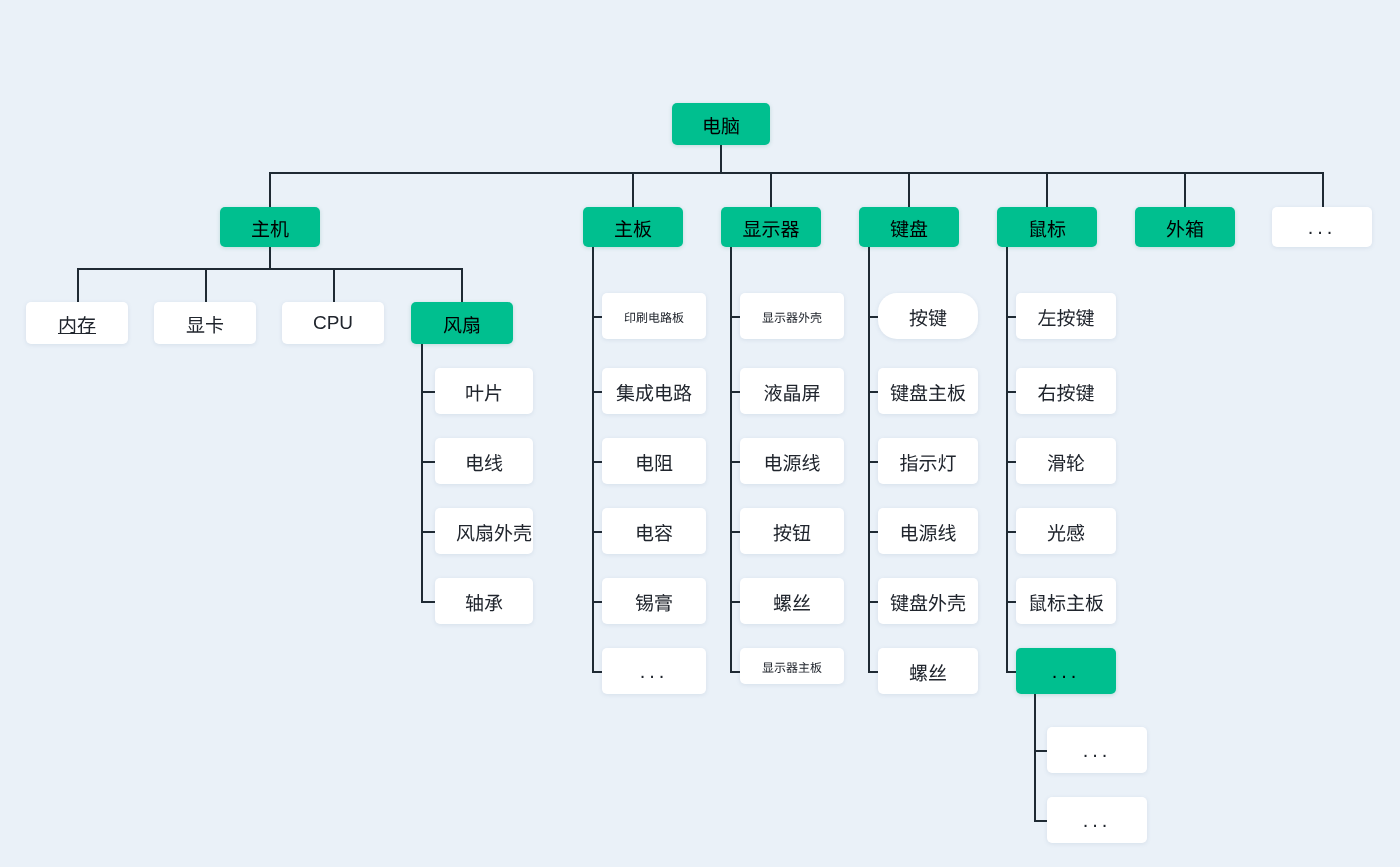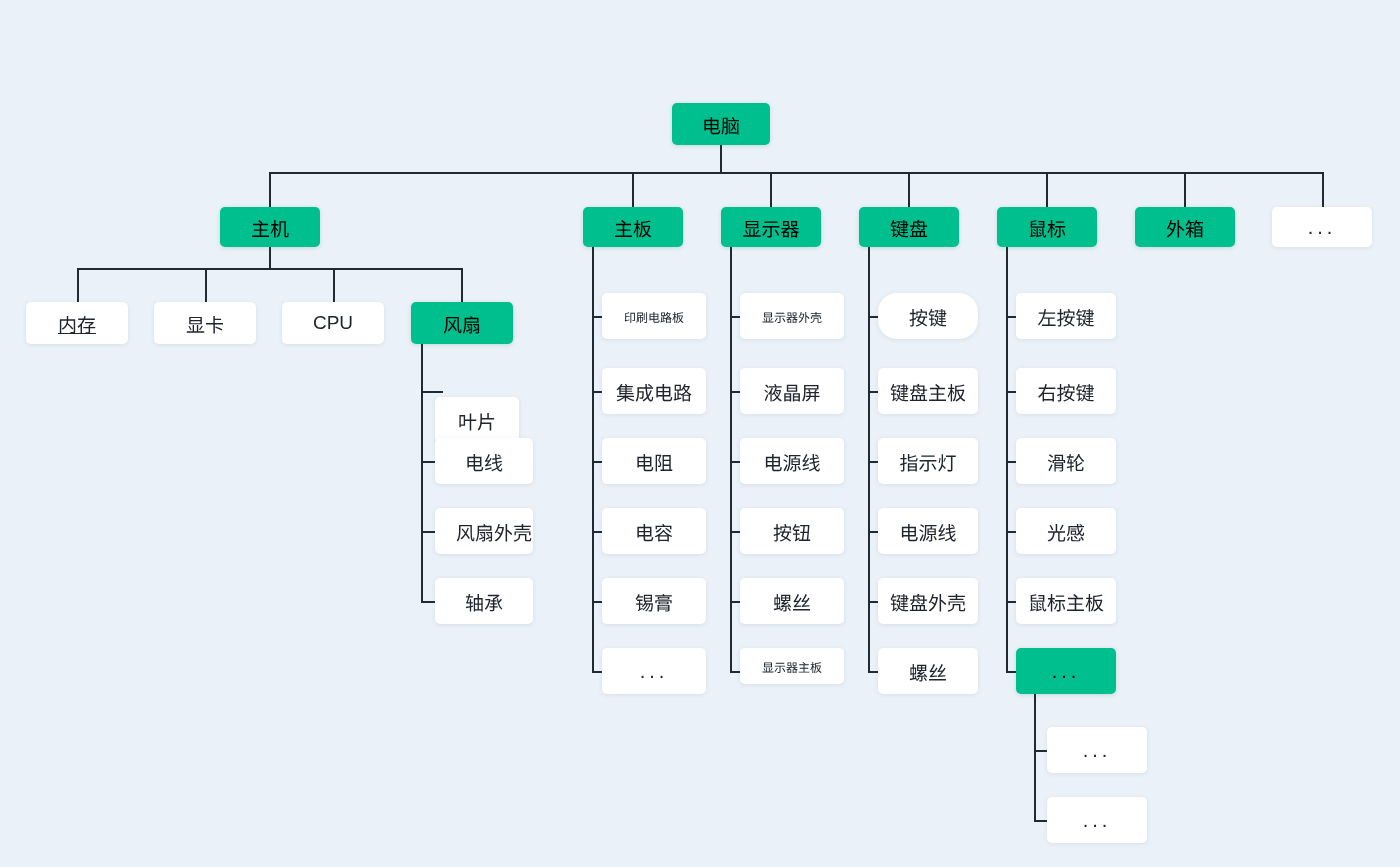--- a/index.html
+++ b/index.html
@@ -145,21 +145,21 @@
   <div class="node green" style="left:411px; top:302px; width:102px; height:42px;">
     <span>风扇</span>
   </div>
 
   <div class="line v" style="left:421px; top:344px; height:258px;"></div>
   <div class="line h" style="left:421px; top:391px; width:22px;"></div>
   <div class="line h" style="left:421px; top:461px; width:22px;"></div>
   <div class="line h" style="left:421px; top:531px; width:22px;"></div>
   <div class="line h" style="left:421px; top:601px; width:22px;"></div>
 
-  <div class="node white" style="left:435px; top:368px; width:84px; height:46px;margin-top:29px;">
+  <div class="node white" style="left:435px; top:368px; width:98px; height:46px;">
     <span>叶片</span>
   </div>
   <div class="node white" style="left:435px; top:438px; width:98px; height:46px;">
     <span>电线</span>
   </div>
   <div class="node white" style="left:435px; top:508px; width:98px; height:46px;padding-left:20px;">
     <span>风扇外壳</span>
   </div>
   <div class="node white" style="left:435px; top:578px; width:98px; height:46px;">
     <span>轴承</span>

